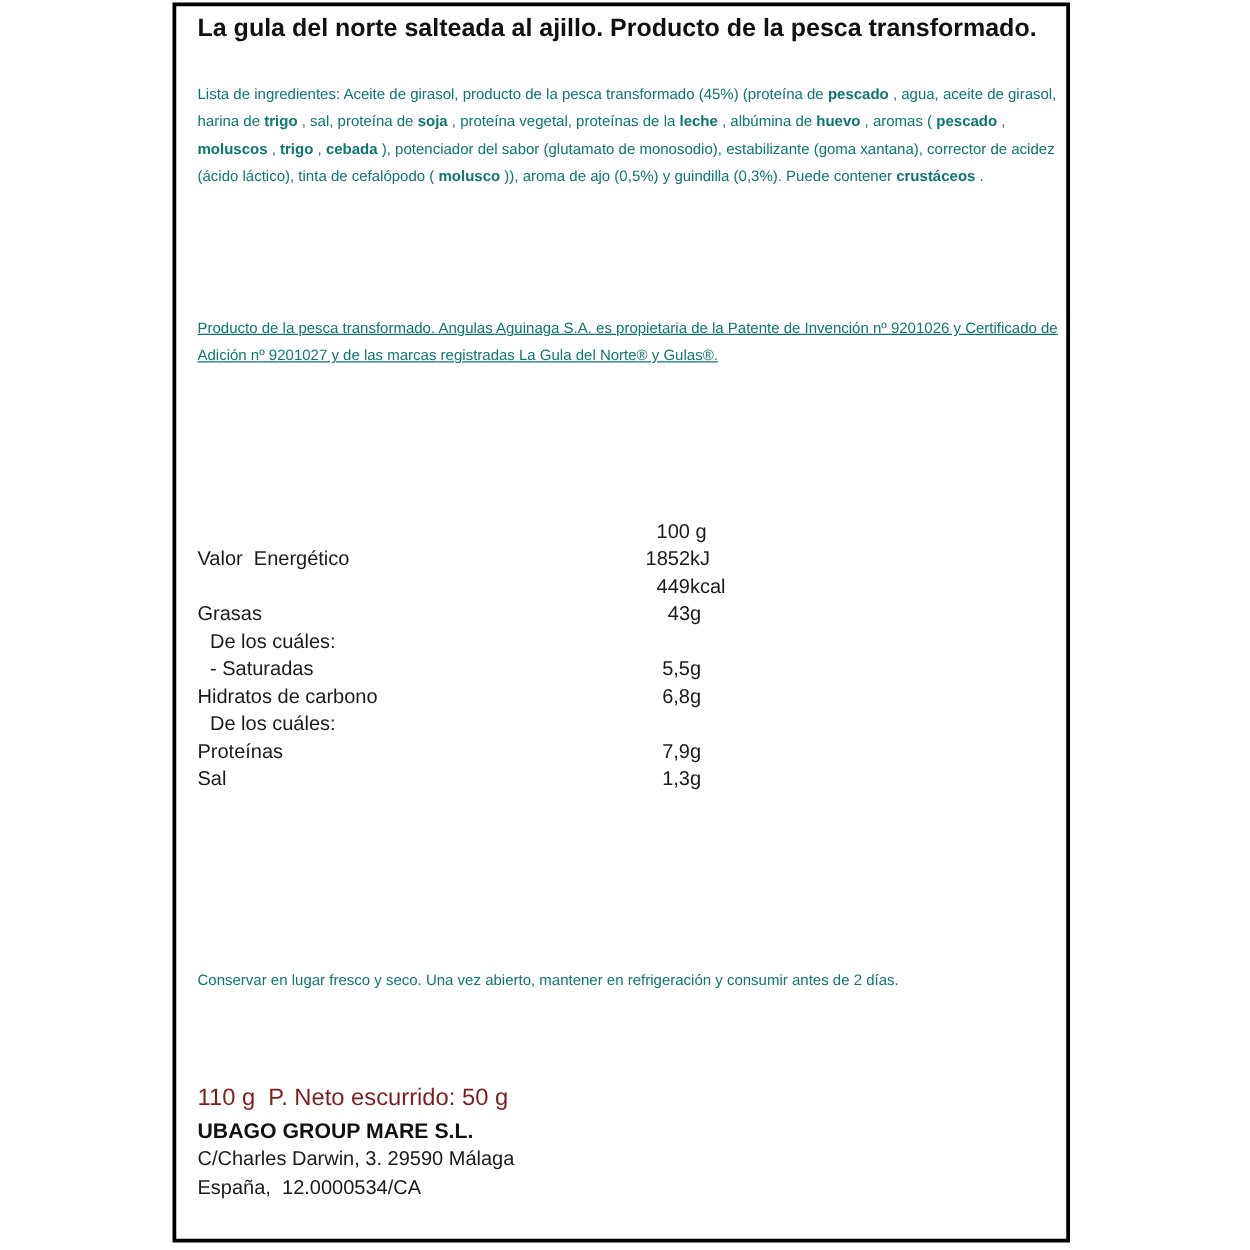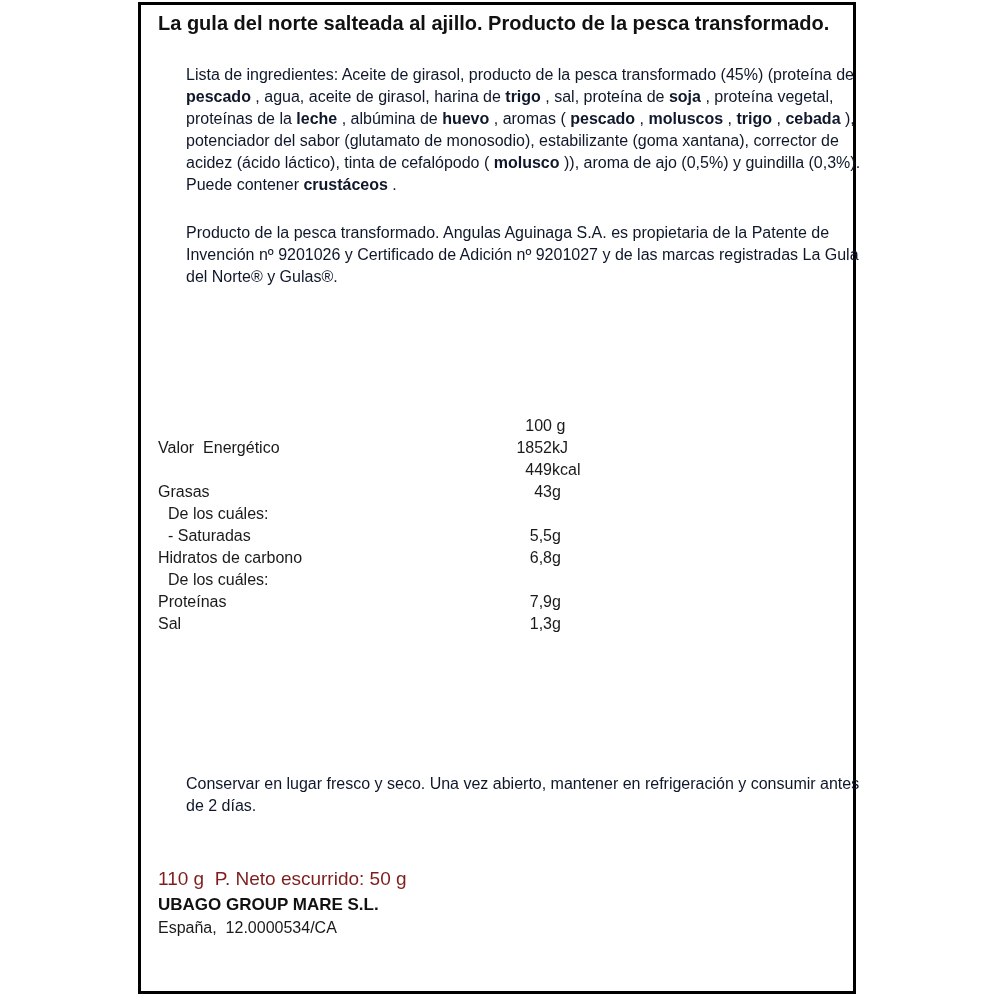--- a/index.html
+++ b/index.html
@@ -28,27 +28,26 @@
   }
   .blk { position: absolute; left: 17px; width: 690px; }
   .product-title {
     top: 5px;
     font-size: 20px;
     font-weight: bold;
     line-height: 27px;
     color: #111111;
   }
   .para {
-    font-size: 16px;
+    font-size: 12px;
     line-height: 22px;
-    color: #0f172a;
-    margin-left: 28px;
+    color: #0f766e;
   }
   .ingredients { top: 59px; }
-  .legal { top: 217px; }
+  .legal { top: 246px; text-decoration: underline; }
   .nutrition { top: 410px; }
   .nrow { position: relative; height: 22px; font-size: 16px; line-height: 22px; }
   .nlabel { position: absolute; left: 0; white-space: pre; }
   .nlabel.ind { left: 10px; }
   .nval { position: absolute; left: 300px; }
   .nnum { display: inline-block; width: 94px; text-align: right; white-space: pre; }
   .nunit { white-space: pre; }
   .storage { top: 768px; }
   .net-weight {
     top: 838px;
@@ -117,17 +116,18 @@
         <span class="nval"><span class="nnum">1,3</span><span class="nunit">g</span></span>
       </div>
     </div>
 
     <div class="blk para storage">Conservar en lugar fresco y seco. Una vez abierto, mantener en refrigeración y consumir antes de 2 días.</div>
 
     <div class="blk net-weight">110 g  P. Neto escurrido: 50 g</div>
 
     <div class="blk manufacturer">
       <div class="mfg-name">UBAGO GROUP MARE S.L.</div>
+      <div class="mfg-line">C/Charles Darwin, 3. 29590 Málaga</div>
       <div class="mfg-line">España,  12.0000534/CA</div>
     </div>
 
   </div>
 </div>
 
 </body></html>

